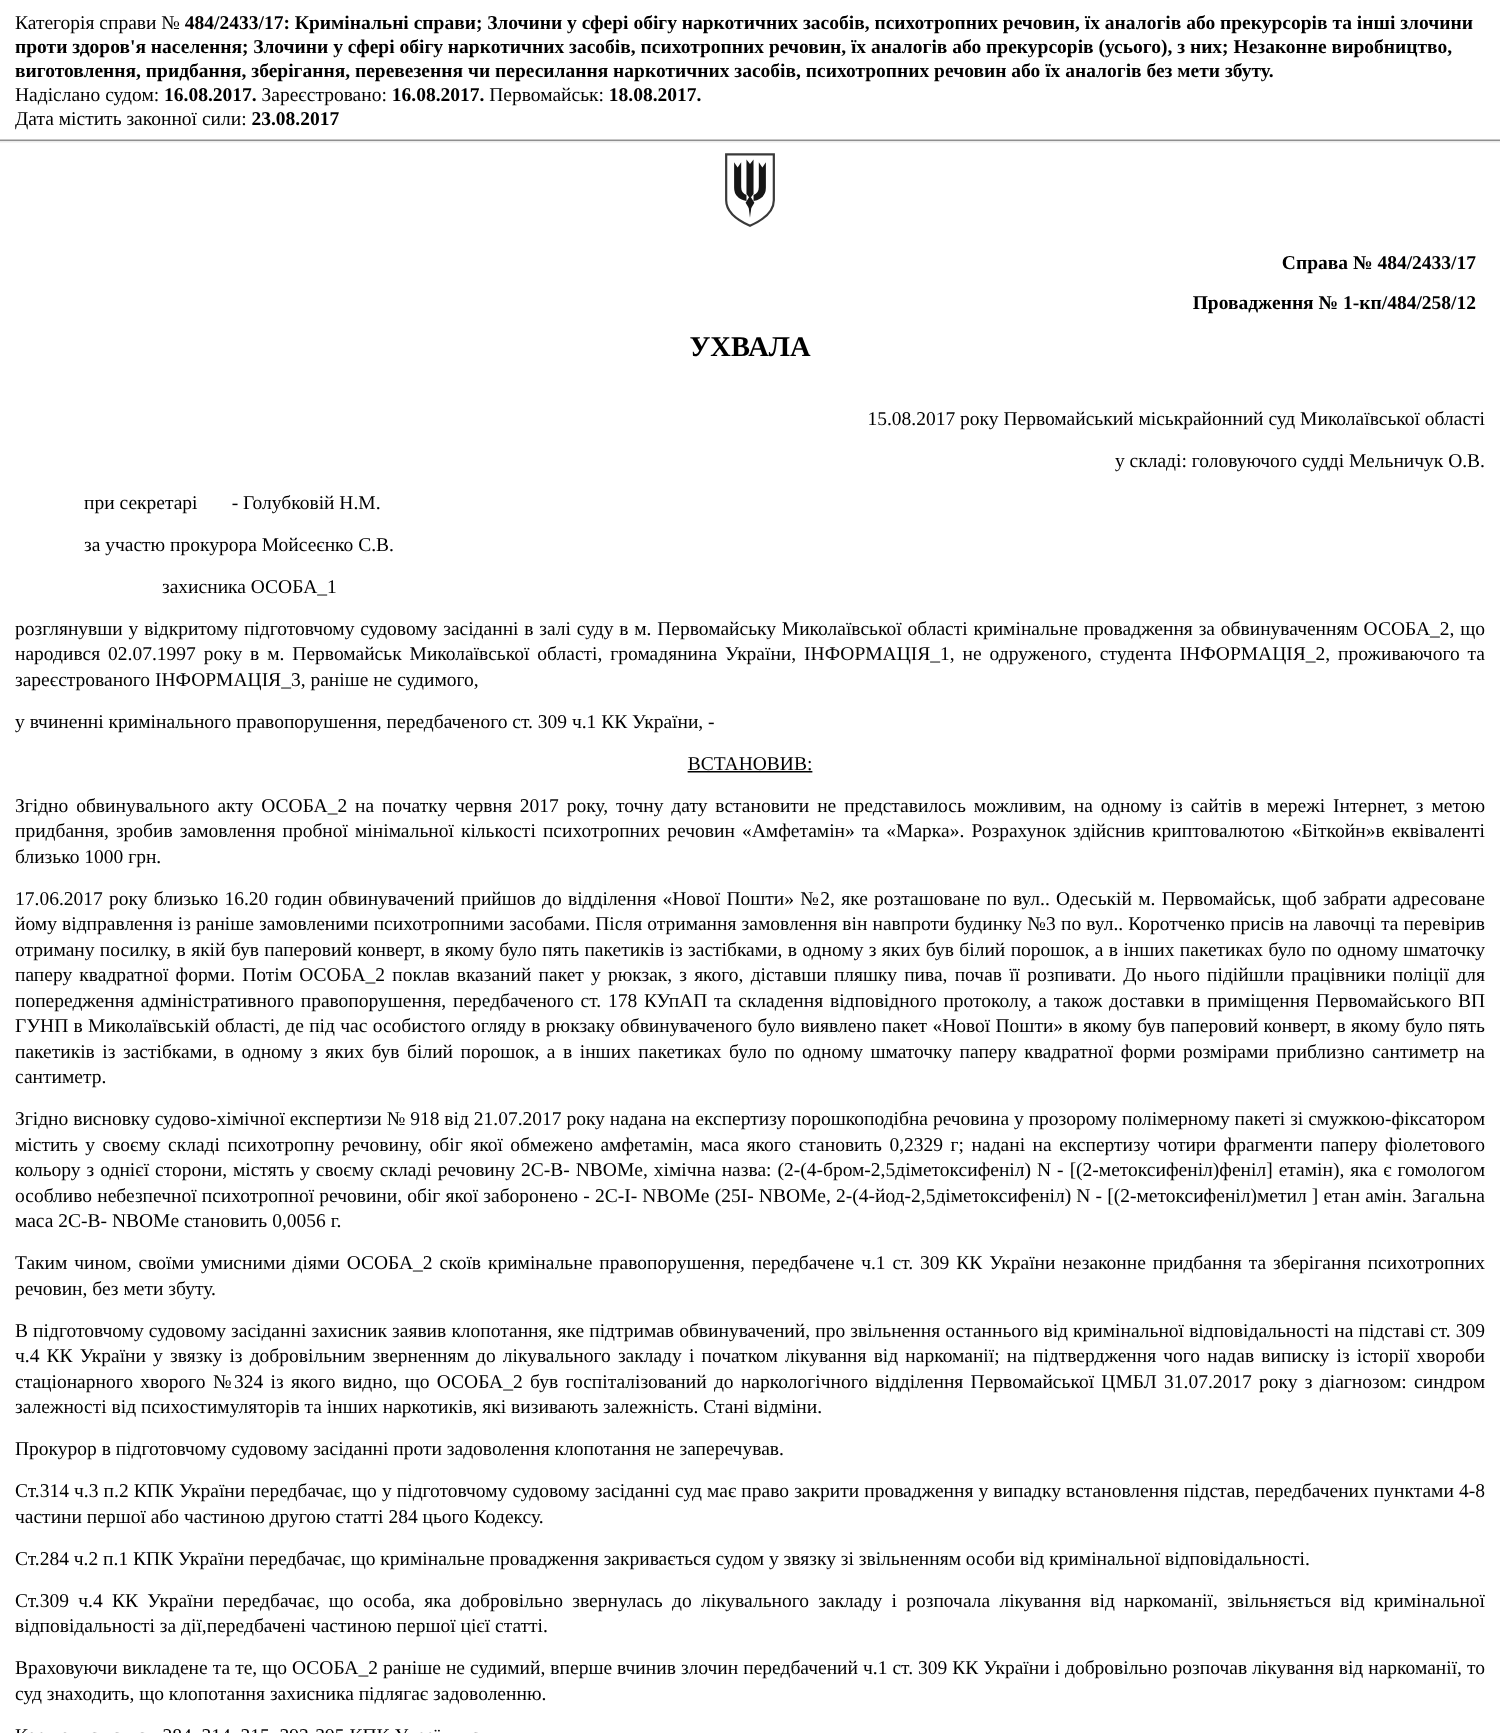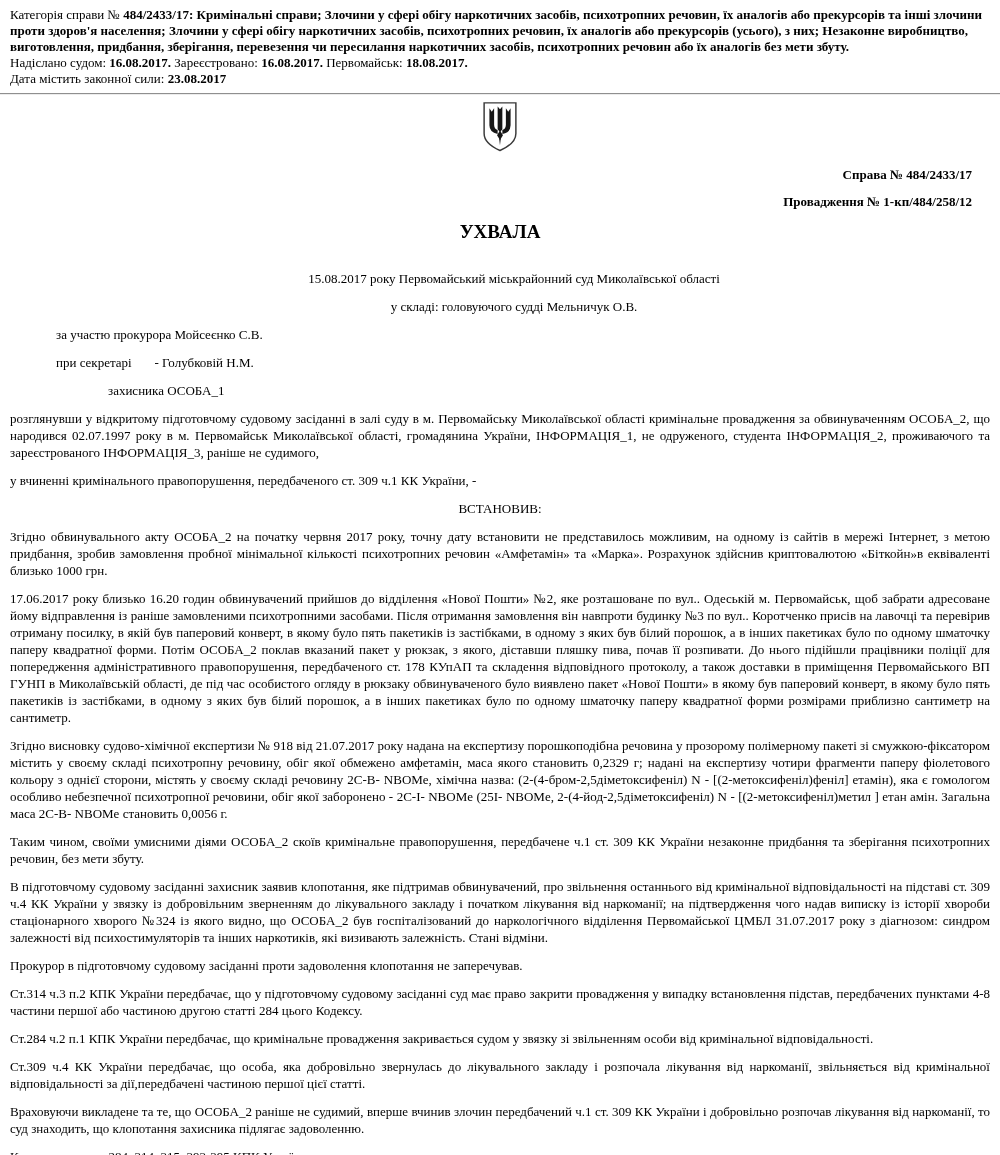--- a/index.html
+++ b/index.html
@@ -35,38 +35,38 @@
     text-align: center;
     height: 56px;
   }
   
   .case-info {
     text-align: right;
     padding: 0 12px;
     font-size: 13px;
   }
   .case-info p {
-    margin: 11px 16px;
+    margin: 11px 4px;
     font-weight: bold;
   }
   .doc-title {
     text-align: center;
     font-weight: bold;
     font-size: 19px;
     margin: 11px 0 27px 0;
   }
   
   .doc-body {
     padding: 0 10px;
     font-size: 13px;
     line-height: 17px;
   }
   .doc-body p { margin: 11px 0; text-align: justify; }
-  .doc-body p.left { text-align: center; margin-left: 28px; }
-  .doc-body p.center { text-align: center; }
+  .doc-body p.left { text-align: right; margin-left: 28px; }
+  .doc-body p.center { text-align: center; text-decoration: underline; }
   .doc-body p.indent-1 { padding-left: 46px; text-align: left; }
   .doc-body p.indent-2 { padding-left: 98px; text-align: left; }
 </style>
 </head>
 <body>
 
 <div class="page">
 
   <header class="meta">
     <div class="meta-line">
@@ -98,22 +98,22 @@
   <div class="case-info">
     <p>Справа № 484/2433/17</p>
     <p>Провадження № 1-кп/484/258/12</p>
   </div>
 
   <p class="doc-title">УХВАЛА</p>
 
   <section class="doc-body">
     <p class="left">15.08.2017 року Первомайський міськрайонний суд Миколаївської області</p>
     <p class="left">у складі: головуючого судді Мельничук О.В.</p>
+    <p class="indent-1">при секретарі&nbsp;&nbsp;&nbsp;&nbsp;&nbsp;&nbsp; - Голубковій Н.М.</p>
     <p class="indent-1">за участю прокурора Мойсеєнко С.В.</p>
-    <p class="indent-1">при секретарі&nbsp;&nbsp;&nbsp;&nbsp;&nbsp;&nbsp; - Голубковій Н.М.</p>
     <p class="indent-2">захисника ОСОБА_1</p>
     <p>розглянувши у відкритому підготовчому судовому засіданні в залі суду в м. Первомайську Миколаївської області кримінальне провадження за обвинуваченням ОСОБА_2, що народився 02.07.1997 року в м. Первомайськ Миколаївської області, громадянина України, ІНФОРМАЦІЯ_1, не одруженого, студента ІНФОРМАЦІЯ_2, проживаючого та зареєстрованого ІНФОРМАЦІЯ_3, раніше не судимого,</p>
     <p>у вчиненні кримінального правопорушення, передбаченого ст. 309 ч.1 КК України, -</p>
     <p class="center">ВСТАНОВИВ:</p>
     <p>Згідно обвинувального акту ОСОБА_2 на початку червня 2017 року, точну дату встановити не представилось можливим, на одному із сайтів в мережі Інтернет, з метою придбання, зробив замовлення пробної мінімальної кількості психотропних речовин «Амфетамін» та «Марка». Розрахунок здійснив криптовалютою «Біткойн»в еквіваленті близько 1000 грн.</p>
     <p>17.06.2017 року близько 16.20 годин обвинувачений прийшов до відділення «Нової Пошти» №2, яке розташоване по вул.. Одеській м. Первомайськ, щоб забрати адресоване йому відправлення із раніше замовленими психотропними засобами. Після отримання замовлення він навпроти будинку №3 по вул.. Коротченко присів на лавочці та перевірив отриману посилку, в якій був паперовий конверт, в якому було пять пакетиків із застібками, в одному з яких був білий порошок, а в інших пакетиках було по одному шматочку паперу квадратної форми. Потім ОСОБА_2 поклав вказаний пакет у рюкзак, з якого, діставши пляшку пива, почав її розпивати. До нього підійшли працівники поліції для попередження адміністративного правопорушення, передбаченого ст. 178 КУпАП та складення відповідного протоколу, а також доставки в приміщення Первомайського ВП ГУНП в Миколаївській області, де під час особистого огляду в рюкзаку обвинуваченого було виявлено пакет «Нової Пошти» в якому був паперовий конверт, в якому було пять пакетиків із застібками, в одному з яких був білий порошок, а в інших пакетиках було по одному шматочку паперу квадратної форми розмірами приблизно сантиметр на сантиметр.</p>
     <p>Згідно висновку судово-хімічної експертизи № 918 від 21.07.2017 року надана на експертизу порошкоподібна речовина у прозорому полімерному пакеті зі смужкою-фіксатором містить у своєму складі психотропну речовину, обіг якої обмежено амфетамін, маса якого становить 0,2329 г; надані на експертизу чотири фрагменти паперу фіолетового кольору з однієї сторони, містять у своєму складі речовину 2С-В- NBOMe, хімічна назва: (2-(4-бром-2,5діметоксифеніл) N - [(2-метоксифеніл)феніл] етамін), яка є гомологом особливо небезпечної психотропної речовини, обіг якої заборонено - 2С-І- NBOMe (25I- NBOMe, 2-(4-йод-2,5діметоксифеніл) N - [(2-метоксифеніл)метил ] етан амін. Загальна маса 2С-В- NBOMe становить 0,0056 г.</p>
     <p>Таким чином, своїми умисними діями ОСОБА_2 скоїв кримінальне правопорушення, передбачене ч.1 ст. 309 КК України незаконне придбання та зберігання психотропних речовин, без мети збуту.</p>
     <p>В підготовчому судовому засіданні захисник заявив клопотання, яке підтримав обвинувачений, про звільнення останнього від кримінальної відповідальності на підставі ст. 309 ч.4 КК України у звязку із добровільним зверненням до лікувального закладу і початком лікування від наркоманії; на підтвердження чого надав виписку із історії хвороби стаціонарного хворого №324 із якого видно, що ОСОБА_2 був госпіталізований до наркологічного відділення Первомайської ЦМБЛ 31.07.2017 року з діагнозом: синдром залежності від психостимуляторів та інших наркотиків, які визивають залежність. Стані відміни.</p>
     <p>Прокурор в підготовчому судовому засіданні проти задоволення клопотання не заперечував.</p>

